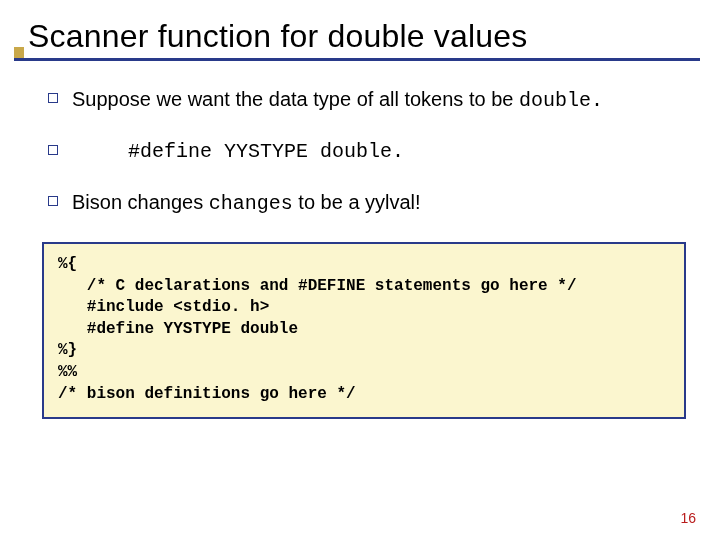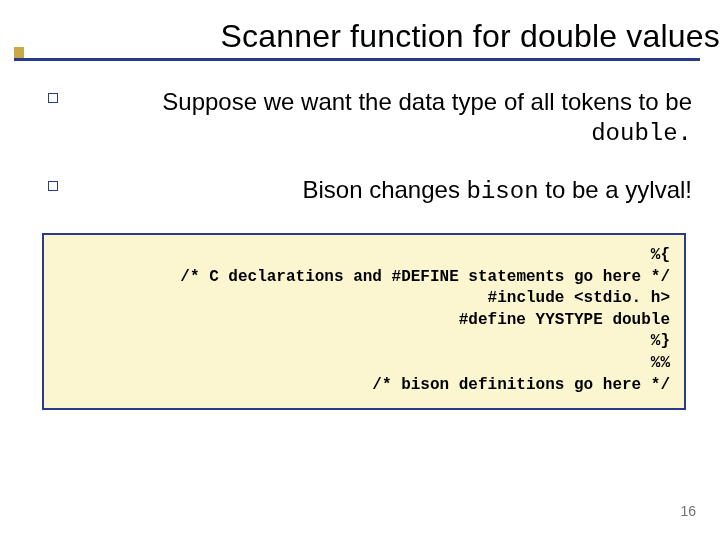--- a/index.html
+++ b/index.html
@@ -10,21 +10,20 @@
     background: #ffffff;
     font-family: Arial, Helvetica, sans-serif;
     color: #000;
     overflow: hidden;
   }
   .slide {
     position: relative;
     width: 720px;
     height: 540px;
     box-sizing: border-box;
-    text-align: right;
   }
   .title-wrap {
     position: relative;
     padding: 18px 0 4px 28px;
   }
   .title {
     font-size: 32px;
     font-weight: 400;
     letter-spacing: 0.2px;
   }
@@ -39,21 +38,21 @@
   .title-tick {
     position: absolute;
     left: 14px;
     bottom: -2px;
     width: 10px;
     height: 14px;
     background: #c9a84a;
   }
   .content {
     padding: 28px 28px 0 72px;
-    font-size: 24px;
+    font-size: 20px;
     line-height: 1.25;
   }
   .item {
     position: relative;
     margin-bottom: 26px;
   }
   .bullet {
     position: absolute;
     left: -24px;
     top: 6px;
@@ -75,23 +74,23 @@
     padding: 10px 14px 12px 14px;
     font-family: "Courier New", Courier, monospace;
     font-weight: bold;
     font-size: 16px;
     line-height: 1.35;
     white-space: pre;
   }
   .pagenum {
     position: absolute;
     right: 24px;
-    bottom: 21px;
+    bottom: 14px;
     font-size: 14px;
-    color: #737373;
+    color: #b91c1c;
   }
 </style>
 </head>
 <body>
 
 <div class="slide">
 
   <div class="title-wrap">
     <div class="title">Scanner function for double values</div>
     <div class="title-tick"></div>
@@ -100,25 +99,26 @@
 
   <div class="content">
 
     <div class="item">
       <span class="bullet"></span>
       <span>Suppose we want the data type of all tokens to be </span><span class="mono">double.</span>
     </div>
 
     <div class="item">
       <span class="bullet"></span>
+      <div class="indent mono">#define YYSTYPE double.</div>
     </div>
 
     <div class="item">
       <span class="bullet"></span>
-      <span>Bison changes </span><span class="mono">bison</span><span> to be a yylval!</span>
+      <span>Bison changes </span><span class="mono">changes</span><span> to be a yylval!</span>
     </div>
 
   </div>
 
   <div class="codebox">%{
    /* C declarations and #DEFINE statements go here */
    #include &lt;stdio. h&gt;
    #define YYSTYPE double
 %}
 %%

